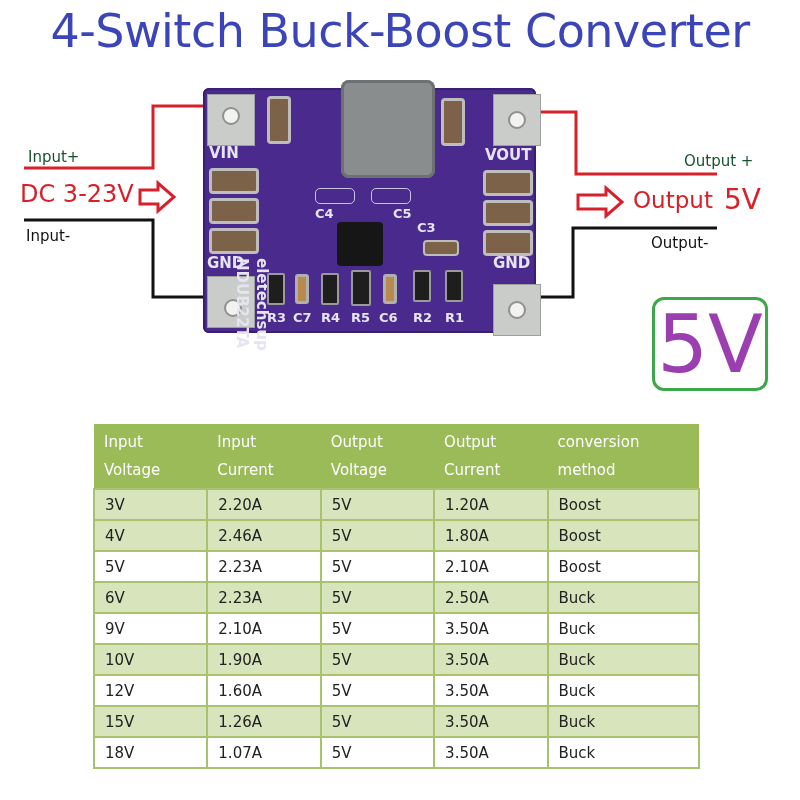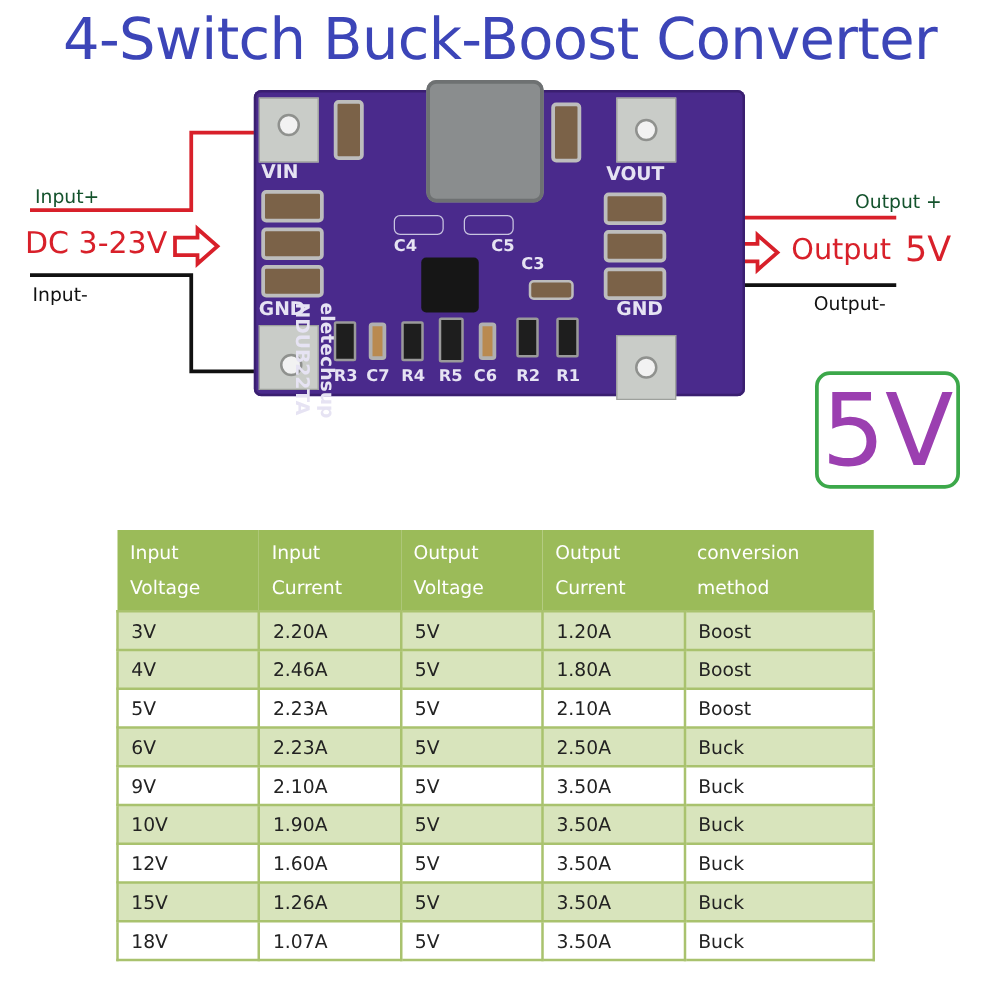--- a/index.html
+++ b/index.html
@@ -5,21 +5,21 @@
   html, body { margin: 0; padding: 0; background: #ffffff; }
   body { width: 800px; height: 800px; position: relative; overflow: hidden; font-family: "DejaVu Sans", sans-serif; }
   .title { position: absolute; left: 0; top: 4px; width: 800px; text-align: center; font-size: 46px; color: #3c45b8; letter-spacing: -0.5px; }
   .wire-label { position: absolute; font-size: 15px; }
   .red { color: #14532d; }
   .black { color: #111; }
   .dc-label { position: absolute; left: 20px; top: 180px; font-size: 24px; color: #d8202a; }
   .out-label { position: absolute; left: 633px; top: 187px; font-size: 23px; color: #d8202a; }
   .out-val { position: absolute; left: 724px; top: 183px; font-size: 28px; color: #d8202a; }
   svg.wires { position: absolute; left: 0; top: 0; }
-  .pcb { position: absolute; left: 203px; top: 72px; width: 393px; height: 245px; background: #4a2a8c; border-radius: 6px; box-shadow: inset 0 0 0 2px #3a1f70; }
+  .pcb { position: absolute; left: 203px; top: 88px; width: 333px; height: 245px; background: #4a2a8c; border-radius: 6px; box-shadow: inset 0 0 0 2px #3a1f70; }
   .pad { position: absolute; width: 46px; height: 50px; background: #c9ccc8; border: 1px solid #9da09c; }
   .hole { position: absolute; width: 14px; height: 14px; border-radius: 50%; background: #f2f2f2; border: 2px solid #8f918e; }
   .silk { position: absolute; color: #e6e3f3; font-weight: bold; font-size: 15px; font-family: "DejaVu Sans", sans-serif; }
   .cap { position: absolute; background: #7b6248; border-radius: 4px; border: 3px solid #bdbdbd; box-sizing: border-box; }
   .capframe { position: absolute; border: 1.5px solid #c8c4e0; border-radius: 5px; box-sizing: border-box; }
   .inductor { position: absolute; left: 138px; top: -8px; width: 94px; height: 98px; background: #8a8d8e; border-radius: 8px; box-shadow: inset 0 0 0 3px #6e7172; }
   .ic { position: absolute; left: 134px; top: 134px; width: 46px; height: 44px; background: #161616; border-radius: 4px; }
   .res { position: absolute; width: 18px; height: 32px; background: #1e1e1e; border: 2px solid #9a9a9a; border-radius: 2px; box-sizing: border-box; }
   .smallcap { position: absolute; width: 14px; height: 30px; background: #b98a50; border: 3px solid #b0b0b0; border-radius: 3px; box-sizing: border-box; }
   .vert { position: absolute; left: 48px; top: 170px; transform: rotate(90deg); transform-origin: left top; color: #e6e3f3; font-weight: bold; font-size: 15px; white-space: nowrap; }

